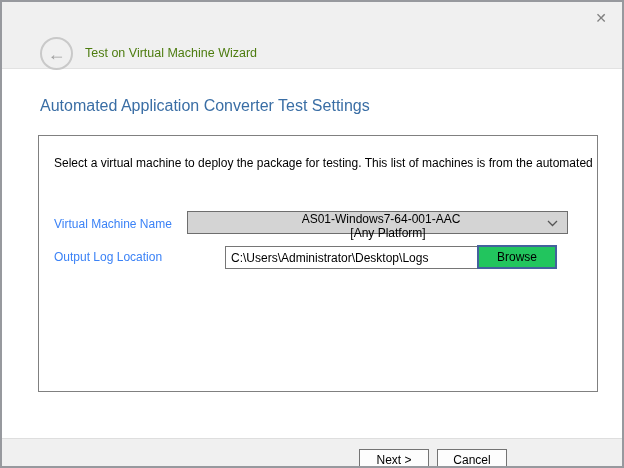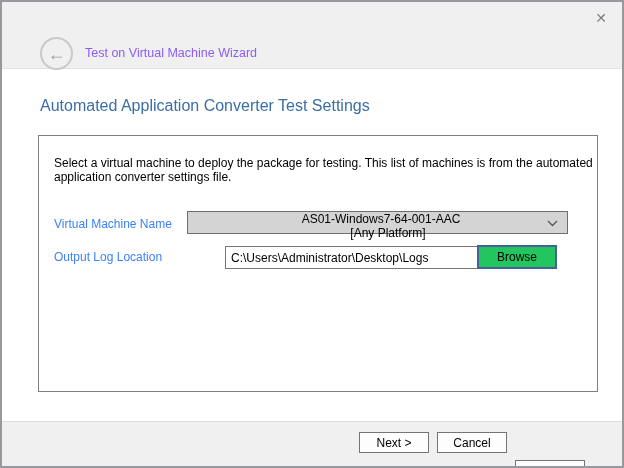--- a/index.html
+++ b/index.html
@@ -34,21 +34,21 @@
     position: absolute; left: 38px; top: 35px;
     width: 33px; height: 33px;
     border: 2px solid #c9c9c9;
     border-radius: 50%;
     display: flex; align-items: center; justify-content: center;
     color: #9e9e9e; font-size: 18px; line-height: 1;
     background: transparent;
   }
   .wizard-title {
     position: absolute; left: 83px; top: 44px;
-    font-size: 12.5px; color: #8b5cf6;
+    font-size: 12.5px; color: #4d7c0f;
   }
 
   
   .heading {
     position: absolute; left: 38px; top: 95px;
     font-size: 16px; color: #3a6ea5;
   }
   .groupbox {
     position: absolute; left: 36px; top: 133px;
     width: 560px; height: 257px;
@@ -91,21 +91,21 @@
     background: #22c55e;
     border: 2px solid #44619d;
     font-family: "Liberation Sans", "DejaVu Sans", sans-serif;
     font-size: 12px; color: #000;
     text-align: center;
   }
 
   
   .footer {
     position: absolute; left: 0; right: 0; bottom: 0;
-    height: 45px;
+    height: 28px;
     background: #f0f0f0;
     border-top: 1px solid #dedede;
   }
   .footer .btn {
     position: absolute; top: 10px;
     width: 70px; height: 21px;
     background: #fdfdfd;
     border: 1px solid #747474;
     font-family: "Liberation Sans", "DejaVu Sans", sans-serif;
     font-size: 12px; color: #000;
@@ -126,21 +126,20 @@
       <span>←</span>
     </div>
     <div class="wizard-title">Test on Virtual Machine Wizard</div>
   </div>
 
   <div class="heading">Automated Application Converter Test Settings</div>
 
   <div class="groupbox">
     <div class="desc">
       <div>Select a virtual machine to deploy the package for testing. This list of machines is from the automated</div>
-      <div>application converter settings file.</div>
     </div>
 
     <div class="form-label vm-label">Virtual Machine Name</div>
 
     <div class="combo">
       <span>AS01-Windows7-64-001-AAC</span>
       <span class="platform">[Any Platform]</span>
       <span class="chevron">
         <svg width="11" height="7" viewBox="0 0 11 7">
           <polyline points="1,1 5.5,5.5 10,1" fill="none" stroke="#555" stroke-width="1.3"></polyline>

